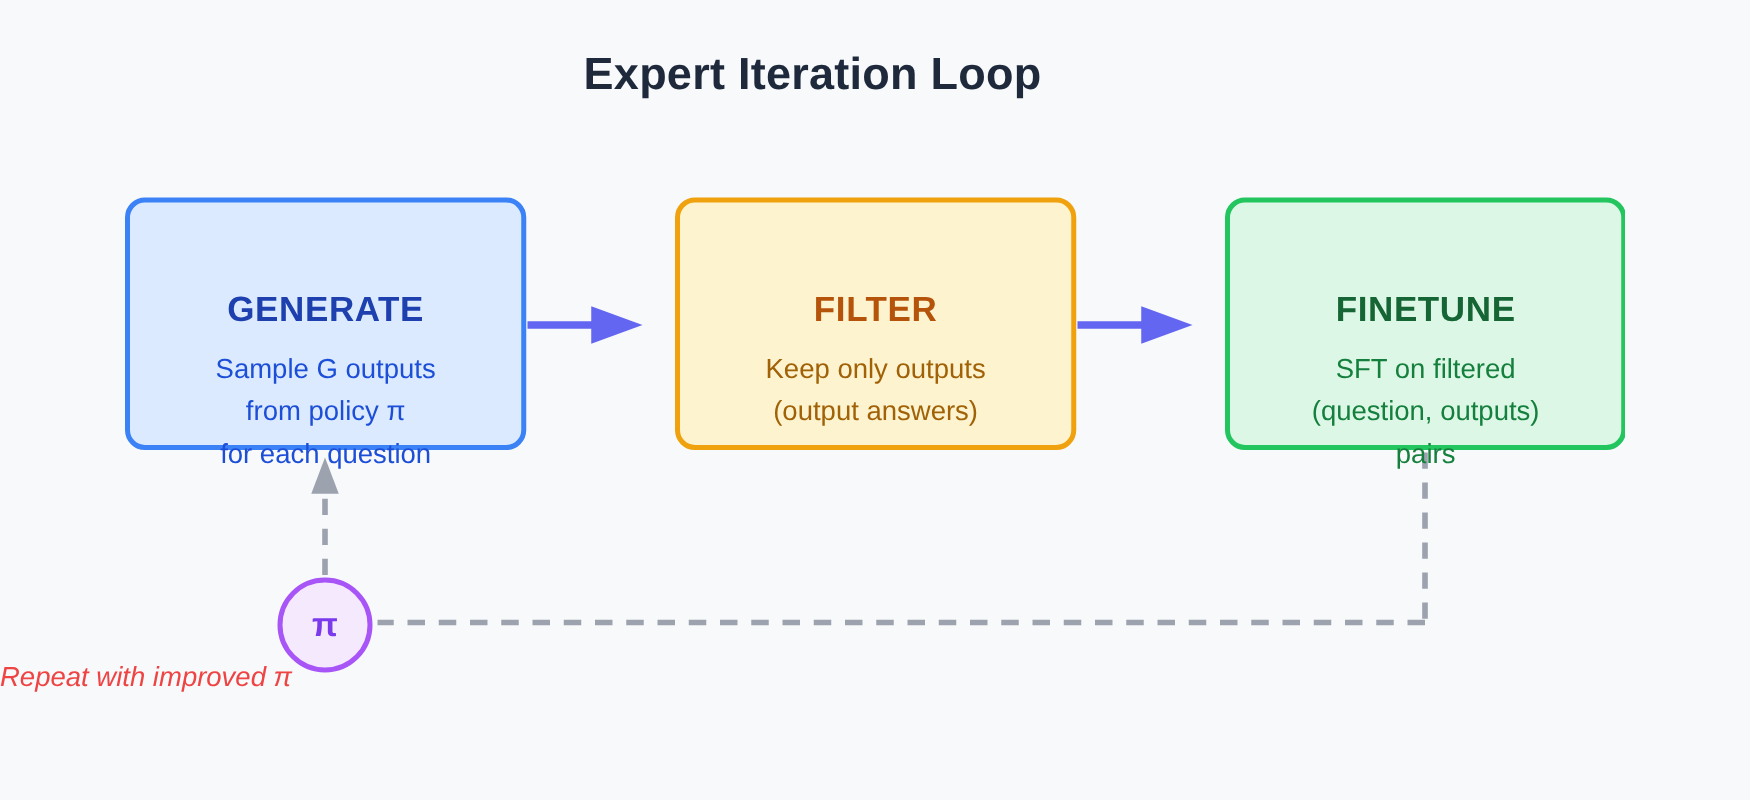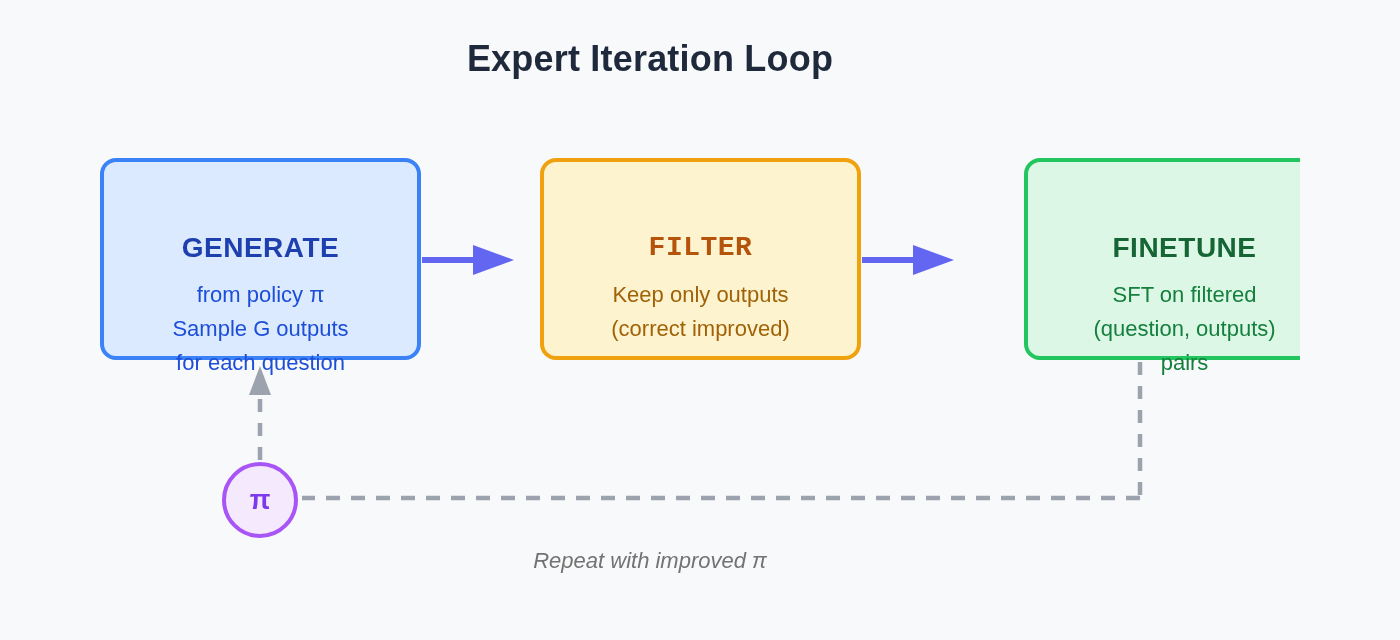--- a/index.html
+++ b/index.html
@@ -52,23 +52,23 @@
   }
   .box-line {
     font-size: 22px;
     line-height: 34px;
     white-space: nowrap;
   }
   .box-generate  { left: 100px;  background: #dbeafe; border-color: #3b82f6; }
   .box-generate .box-title { color: #1e40af; }
   .box-generate .box-line  { color: #1d4ed8; }
   .box-filter    { left: 540px;  background: #fdf3cf; border-color: #f0a10e; }
-  .box-filter .box-title { color: #b45309; font-family: Liberation Mono, monospace; }
+  .box-filter .box-title { color: #b45309; }
   .box-filter .box-line  { color: #a16207; }
-  .box-finetune  { left: 980px;  background: #dcf7e6; border-color: #22c55e; margin-left: 44px; }
+  .box-finetune  { left: 980px;  background: #dcf7e6; border-color: #22c55e; }
   .box-finetune .box-title { color: #166534; }
   .box-finetune .box-line  { color: #15803d; }
   .policy-node {
     position: absolute;
     left: 222px; top: 462px;
     width: 76px; height: 76px;
     box-sizing: border-box;
     background: #f5e9fe;
     border: 4px solid #a855f7;
     border-radius: 50%;
@@ -78,25 +78,24 @@
   }
   .policy-symbol {
     font-size: 27px;
     font-weight: bold;
     color: #7c3aed;
     line-height: 1;
   }
   .loop-caption {
     position: absolute;
     left: 0; right: 0; top: 529px;
-    text-align: center;
+    text-align: left;
     font-size: 22px;
     font-style: italic;
-    color: #737373;
-    margin-top: 19px;
+    color: #ef4444;
   }
 </style>
 </head>
 <body>
 
 <div class="canvas">
 
   <div class="diagram-title">Expert Iteration Loop</div>
 
   <svg class="connector-layer" width="1400" height="640" viewBox="0 0 1400 640">
@@ -117,29 +116,29 @@
     </g>
 
     <g>
       <line x1="260" y1="460" x2="260" y2="394" stroke="#9ca3af" stroke-width="4.5" stroke-dasharray="13 11"></line>
       <polygon points="260,366 249,395 271,395" fill="#9ca3af"></polygon>
     </g>
   </svg>
 
   <div class="box box-generate">
     <div class="box-title">GENERATE</div>
+    <div class="box-line">Sample G outputs</div>
     <div class="box-line">from policy π</div>
-    <div class="box-line">Sample G outputs</div>
     <div class="box-line">for each question</div>
   </div>
 
   <div class="box box-filter">
     <div class="box-title">FILTER</div>
     <div class="box-line">Keep only outputs</div>
-    <div class="box-line">(correct improved)</div>
+    <div class="box-line">(output answers)</div>
   </div>
 
   <div class="box box-finetune">
     <div class="box-title">FINETUNE</div>
     <div class="box-line">SFT on filtered</div>
     <div class="box-line">(question, outputs)</div>
     <div class="box-line">pairs</div>
   </div>
 
   <div class="policy-node">

